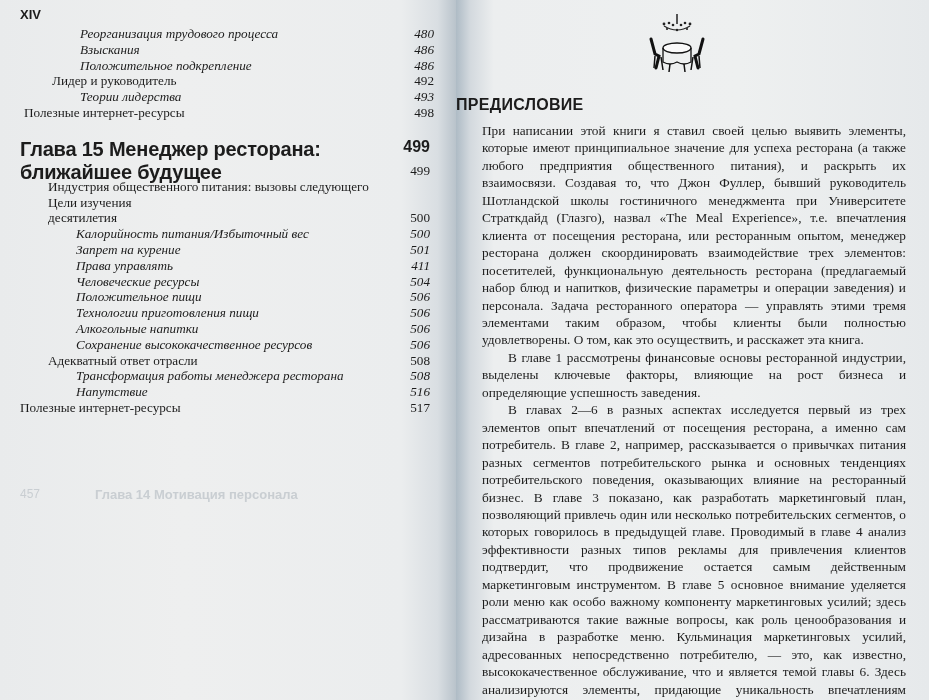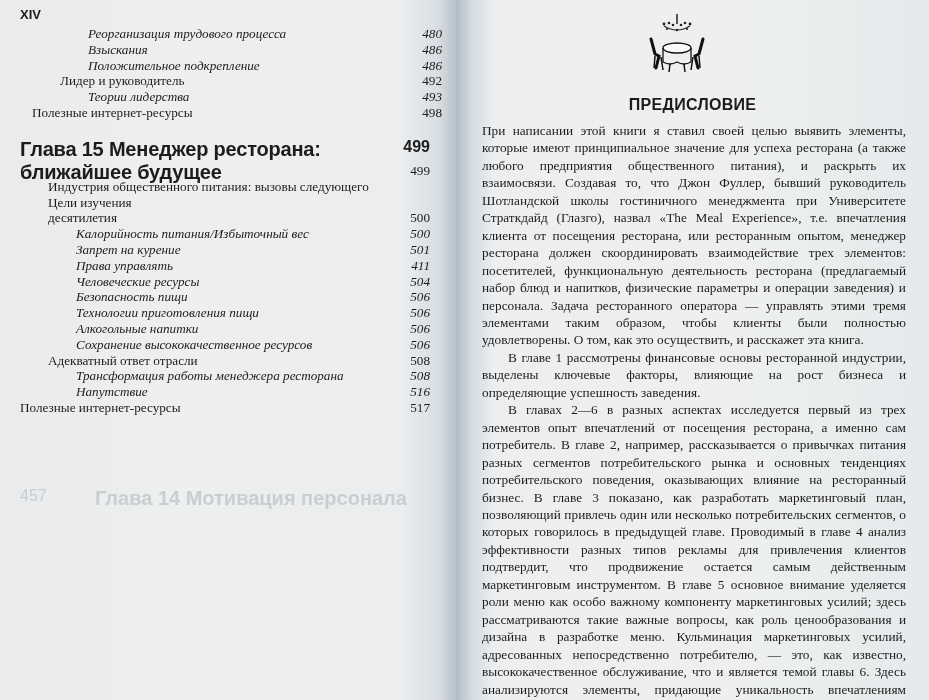--- a/index.html
+++ b/index.html
@@ -15,45 +15,45 @@
     background:linear-gradient(to right, #e9ebec 0%, #eeefef 40%, #ebedee 88%, #d9dee2 96%, #b9c3cb 100%);
   }
   .page-right {
     left:456px; width:473px;
     background:linear-gradient(to right, #aebbc5 0%, #d3d9de 3%, #eceeef 8%, #eef0f0 60%, #e6e9eb 100%);
   }
   .ghost {
     position:absolute; color:#c9ced2; font-size:13px; white-space:nowrap;
   }
   .page-num { position:absolute; left:20px; top:7px; font-family:Liberation Sans, sans-serif; font-weight:bold; font-size:13px; }
-  .toc { position:absolute; left:12px; top:26px; width:430px; }
+  .toc { position:absolute; left:4px; top:26px; width:430px; }
   .toc-row { position:relative; height:15.8px; font-size:13.2px; line-height:15.8px; }
   .toc-row .t { position:absolute; white-space:nowrap; }
   .toc-row .n { position:absolute; right:0; top:0; }
   .it { font-style:italic; }
   .lvl0 .t { left:20px; }
   .lvl1 .t { left:48px; }
   .lvl2 .t { left:76px; }
   .chapter { position:absolute; left:20px; top:138px; width:410px; height:22px; }
   .chapter .t { position:absolute; left:0; top:0; font-family:"Liberation Sans", sans-serif; font-weight:bold; font-size:20px; letter-spacing:-0.2px; }
   .chapter .n { position:absolute; right:0; top:0; font-family:"Liberation Sans", sans-serif; font-weight:bold; font-size:16px; }
   .toc2 { position:absolute; left:0; top:163px; width:430px; }
   .ornament { position:absolute; left:186px; top:12px; width:70px; height:70px; }
-  .title { position:absolute; left:0; width:473px; top:96px; text-align:center; font-family:"Liberation Sans", sans-serif; font-weight:bold; font-size:16px; letter-spacing:0.3px; }
+  .title { position:absolute; left:0; width:473px; top:96px; font-family:"Liberation Sans", sans-serif; font-weight:bold; font-size:16px; letter-spacing:0.3px; }
   .body-text { position:absolute; left:26px; top:122px; width:424px; font-size:13.3px; line-height:17.45px; text-align:justify; }
   .body-text p { margin:0; text-indent:0; }
   .body-text p.ind { text-indent:26px; }
 </style>
 </head>
 <body>
 
 <div class="page page-left">
 
-  <div class="ghost" style="left:95px; top:487px; font-family:'Liberation Sans',sans-serif; font-weight:bold; font-size:20px;">Глава 14 Мотивация персонала</div>
-  <div class="ghost" style="left:20px; top:487px; font-family:'Liberation Sans',sans-serif; font-weight:normal; font-size:16px;">457</div>
+  <div class="ghost" style="left:95px; top:487px; font-family:'Liberation Sans',sans-serif; font-weight:bold; font-size:13px;">Глава 14 Мотивация персонала</div>
+  <div class="ghost" style="left:20px; top:487px; font-family:'Liberation Sans',sans-serif; font-weight:normal; font-size:12px;">457</div>
 
   <div class="page-num">XIV</div>
 
   <div class="toc" id="toc-top">
       <div class="toc-row lvl2">
         <span class="t it">Реорганизация трудового процесса</span>
         <span class="n it">480</span>
       </div>
       <div class="toc-row lvl2">
         <span class="t it">Взыскания</span>
@@ -109,21 +109,21 @@
       </div>
       <div class="toc-row lvl2">
         <span class="t it">Права управлять</span>
         <span class="n it">411</span>
       </div>
       <div class="toc-row lvl2">
         <span class="t it">Человеческие ресурсы</span>
         <span class="n it">504</span>
       </div>
       <div class="toc-row lvl2">
-        <span class="t it">Безопасность пищи</span>
+        <span class="t it">Положительное пищи</span>
         <span class="n it">506</span>
       </div>
       <div class="toc-row lvl2">
         <span class="t it">Технологии приготовления пищи</span>
         <span class="n it">506</span>
       </div>
       <div class="toc-row lvl2">
         <span class="t it">Алкогольные напитки</span>
         <span class="n it">506</span>
       </div>

